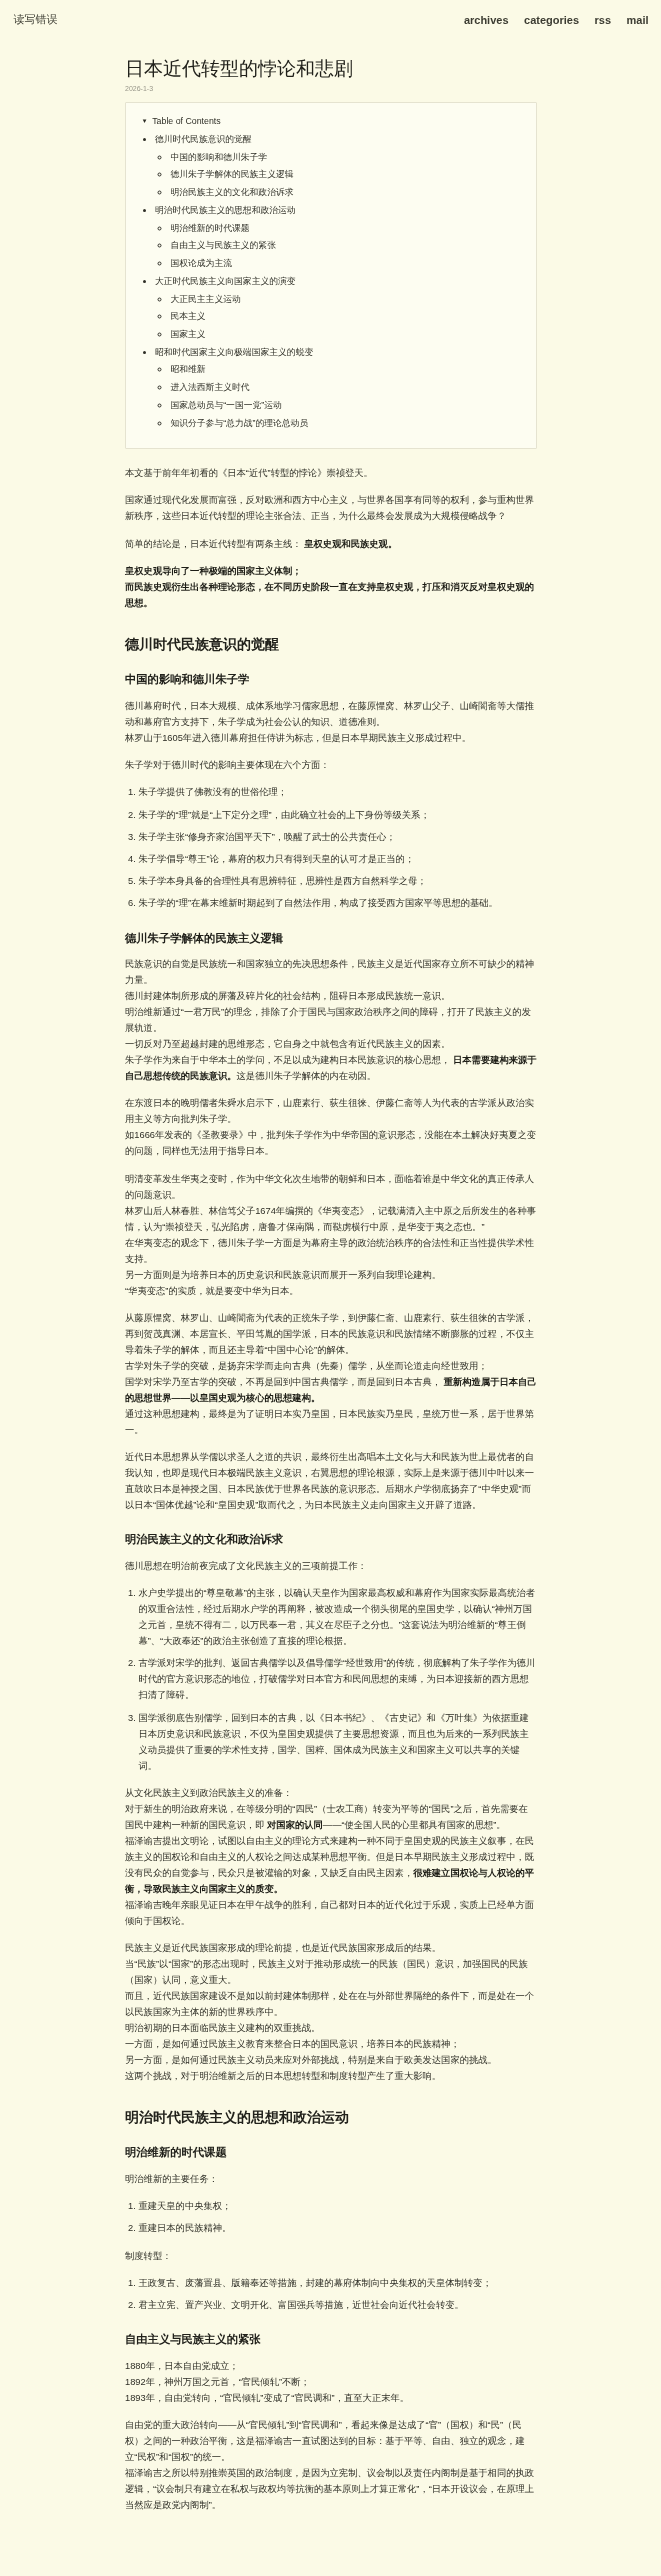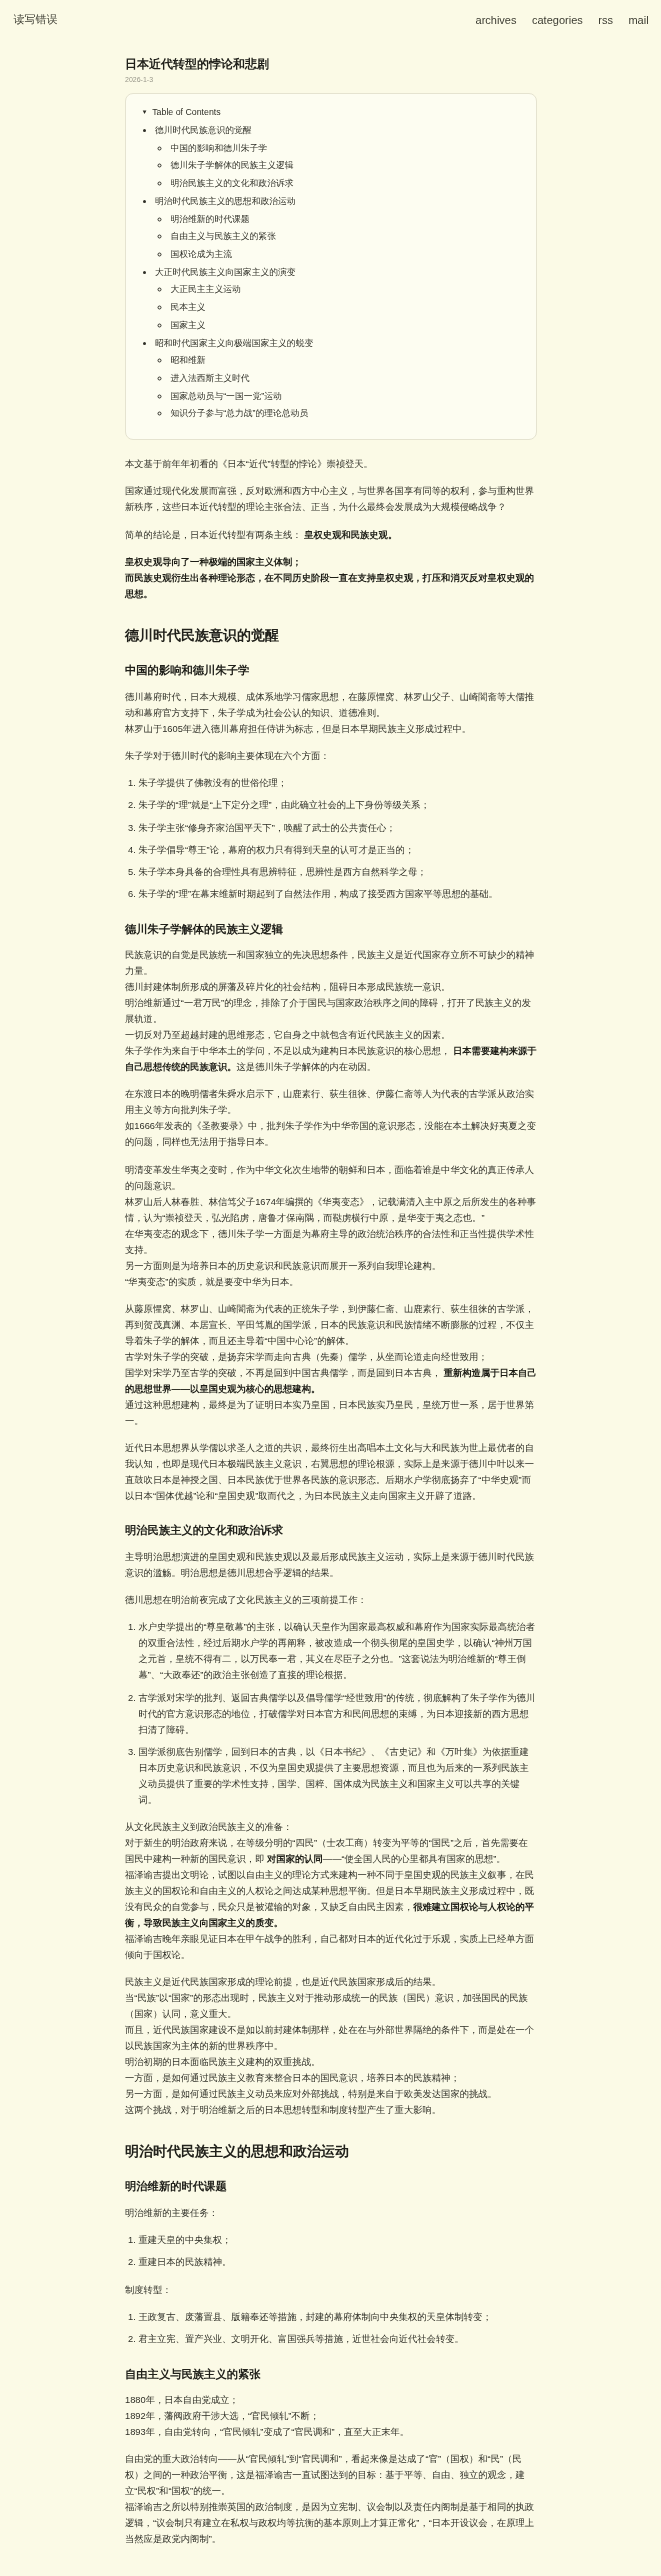--- a/index.html
+++ b/index.html
@@ -8,31 +8,31 @@
     font-family:"Liberation Sans","DejaVu Sans",sans-serif;
     color:#2e2e26;
   }
   .page{width:662px;height:3091px;overflow:hidden;background:#fbfae6;margin:0 auto;}
   
   .site-header{
     display:flex;justify-content:space-between;align-items:center;
     padding:12.4px 13.4px 0 13.4px;font-size:11px;color:#3c3c32;
   }
   .site-title{text-decoration:none;color:#3c3c32;cursor:pointer;}
-  .site-nav{display:flex;gap:15.5px;}
+  .site-nav{display:flex;gap:15.5px;font-weight:bold;}
   .site-nav a{text-decoration:none;color:#3c3c32;cursor:pointer;}
   
   main{width:412px;margin:0 auto;}
   h1[data-name="page-title"]{
-    font-size:12px;line-height:1.3;margin:30px 0 3.1px 0;color:#21211b;font-weight:700;
+    font-size:19px;line-height:1.3;margin:30px 0 3.1px 0;color:#21211b;font-weight:400;
   }
   .post-date{font-size:7px;color:#98978a;margin:0 0 10.3px 0;}
   
   .toc{
-    background:#fdfdf1;border:0.5px solid #e5e3d0;border-radius:8px;
+    background:#fdfdf1;border:0.5px solid #e5e3d0;border-radius:1px;
     padding:12.4px 15.5px 13.4px 15.5px;margin:0 0 17.5px 0;font-size:8.8px;
   }
   .toc-header{display:flex;align-items:center;gap:4.6px;color:#2e2e26;margin-bottom:7.2px;}
   .toc-header .tri{font-size:6.2px;cursor:pointer;}
   .toc ul{margin:0;padding-left:13.4px;}
   .toc > ul{list-style:disc;}
   .toc ul ul{list-style:circle;padding-left:15.5px;margin-top:4.1px;}
   .toc li{margin:4.1px 0;line-height:1.55;cursor:pointer;}
   
   .article-body{font-size:9.3px;line-height:1.72;color:#2e2e26;}
@@ -109,21 +109,20 @@
           <li data-name="list-item"><span data-name="text-run">朱子学本身具备的合理性具有思辨特征，思辨性是西方自然科学之母；</span></li>
           <li data-name="list-item"><span data-name="text-run">朱子学的“理”在幕末维新时期起到了自然法作用，构成了接受西方国家平等思想的基础。</span></li>
         </ol>
         <h3 data-name="section-heading">德川朱子学解体的民族主义逻辑</h3>
         <p data-name="article-paragraph"><span data-name="text-run">民族意识的自觉是民族统一和国家独立的先决思想条件，民族主义是近代国家存立所不可缺少的精神力量。</span><br><span data-name="text-run">德川封建体制所形成的屏藩及碎片化的社会结构，阻碍日本形成民族统一意识。</span><br><span data-name="text-run">明治维新通过“一君万民”的理念，排除了介于国民与国家政治秩序之间的障碍，打开了民族主义的发展轨道。</span><br><span data-name="text-run">一切反对乃至超越封建的思维形态，它自身之中就包含有近代民族主义的因素。</span><br><span data-name="text-run">朱子学作为来自于中华本土的学问，不足以成为建构日本民族意识的核心思想， </span><strong data-name="bold-text">日本需要建构来源于自己思想传统的民族意识。</strong><span data-name="text-run">这是德川朱子学解体的内在动因。</span></p>
         <p data-name="article-paragraph"><span data-name="text-run">在东渡日本的晚明儒者朱舜水启示下，山鹿素行、荻生徂徕、伊藤仁斋等人为代表的古学派从政治实用主义等方向批判朱子学。</span><br><span data-name="text-run">如1666年发表的《圣教要录》中，批判朱子学作为中华帝国的意识形态，没能在本土解决好夷夏之变的问题，同样也无法用于指导日本。</span></p>
         <p data-name="article-paragraph"><span data-name="text-run">明清变革发生华夷之变时，作为中华文化次生地带的朝鲜和日本，面临着谁是中华文化的真正传承人的问题意识。</span><br><span data-name="text-run">林罗山后人林春胜、林信笃父子1674年编撰的《华夷变态》，记载满清入主中原之后所发生的各种事情，认为“崇祯登天，弘光陷虏，唐鲁才保南隅，而鞑虏横行中原，是华变于夷之态也。”</span><br><span data-name="text-run">在华夷变态的观念下，德川朱子学一方面是为幕府主导的政治统治秩序的合法性和正当性提供学术性支持。</span><br><span data-name="text-run">另一方面则是为培养日本的历史意识和民族意识而展开一系列自我理论建构。</span><br><span data-name="text-run">“华夷变态”的实质，就是要变中华为日本。</span></p>
         <p data-name="article-paragraph"><span data-name="text-run">从藤原惺窝、林罗山、山崎闇斋为代表的正统朱子学，到伊藤仁斋、山鹿素行、荻生徂徕的古学派，再到贺茂真渊、本居宣长、平田笃胤的国学派，日本的民族意识和民族情绪不断膨胀的过程，不仅主导着朱子学的解体，而且还主导着“中国中心论”的解体。</span><br><span data-name="text-run">古学对朱子学的突破，是扬弃宋学而走向古典（先秦）儒学，从坐而论道走向经世致用；</span><br><span data-name="text-run">国学对宋学乃至古学的突破，不再是回到中国古典儒学，而是回到日本古典， </span><strong data-name="bold-text">重新构造属于日本自己的思想世界——以皇国史观为核心的思想建构。</strong><br><span data-name="text-run">通过这种思想建构，最终是为了证明日本实乃皇国，日本民族实乃皇民，皇统万世一系，居于世界第一。</span></p>
         <p data-name="article-paragraph"><span data-name="text-run">近代日本思想界从学儒以求圣人之道的共识，最终衍生出高唱本土文化与大和民族为世上最优者的自我认知，也即是现代日本极端民族主义意识，右翼思想的理论根源，实际上是来源于德川中叶以来一直鼓吹日本是神授之国、日本民族优于世界各民族的意识形态。后期水户学彻底扬弃了“中华史观”而以日本“国体优越”论和“皇国史观”取而代之，为日本民族主义走向国家主义开辟了道路。</span></p>
         <h3 data-name="section-heading">明治民族主义的文化和政治诉求</h3>
-        <p data-name="article-paragraph"><span data-name="text-run">主导明治思想演进的皇国史观和民族史观以及最后形成民族主义运动，实际上是来源于德川时代民族意识的滥觞。明治思想是德川思想合乎逻辑的结果。</span></p>
         <p data-name="article-paragraph"><span data-name="text-run">德川思想在明治前夜完成了文化民族主义的三项前提工作：</span></p>
         <ol data-name="article-list">
           <li data-name="list-item"><span data-name="text-run">水户史学提出的“尊皇敬幕”的主张，以确认天皇作为国家最高权威和幕府作为国家实际最高统治者的双重合法性，经过后期水户学的再阐释，被改造成一个彻头彻尾的皇国史学，以确认“神州万国之元首，皇统不得有二，以万民奉一君，其义在尽臣子之分也。”这套说法为明治维新的“尊王倒幕”、“大政奉还”的政治主张创造了直接的理论根据。</span></li>
           <li data-name="list-item"><span data-name="text-run">古学派对宋学的批判、返回古典儒学以及倡导儒学“经世致用”的传统，彻底解构了朱子学作为德川时代的官方意识形态的地位，打破儒学对日本官方和民间思想的束缚，为日本迎接新的西方思想扫清了障碍。</span></li>
           <li data-name="list-item"><span data-name="text-run">国学派彻底告别儒学，回到日本的古典，以《日本书纪》、《古史记》和《万叶集》为依据重建日本历史意识和民族意识，不仅为皇国史观提供了主要思想资源，而且也为后来的一系列民族主义动员提供了重要的学术性支持，国学、国粹、国体成为民族主义和国家主义可以共享的关键词。</span></li>
         </ol>
         <p data-name="article-paragraph"><span data-name="text-run">从文化民族主义到政治民族主义的准备：</span><br><span data-name="text-run">对于新生的明治政府来说，在等级分明的“四民”（士农工商）转变为平等的“国民”之后，首先需要在国民中建构一种新的国民意识，即 </span><strong data-name="bold-text">对国家的认同</strong><span data-name="text-run">——“使全国人民的心里都具有国家的思想”。</span><br><span data-name="text-run">福泽谕吉提出文明论，试图以自由主义的理论方式来建构一种不同于皇国史观的民族主义叙事，在民族主义的国权论和自由主义的人权论之间达成某种思想平衡。但是日本早期民族主义形成过程中，既没有民众的自觉参与，民众只是被灌输的对象，又缺乏自由民主因素，</span><strong data-name="bold-text">很难建立国权论与人权论的平衡，导致民族主义向国家主义的质变。</strong><br><span data-name="text-run">福泽谕吉晚年亲眼见证日本在甲午战争的胜利，自己都对日本的近代化过于乐观，实质上已经单方面倾向于国权论。</span></p>
         <p data-name="article-paragraph"><span data-name="text-run">民族主义是近代民族国家形成的理论前提，也是近代民族国家形成后的结果。</span><br><span data-name="text-run">当“民族”以“国家”的形态出现时，民族主义对于推动形成统一的民族（国民）意识，加强国民的民族（国家）认同，意义重大。</span><br><span data-name="text-run">而且，近代民族国家建设不是如以前封建体制那样，处在在与外部世界隔绝的条件下，而是处在一个以民族国家为主体的新的世界秩序中。</span><br><span data-name="text-run">明治初期的日本面临民族主义建构的双重挑战。</span><br><span data-name="text-run">一方面，是如何通过民族主义教育来整合日本的国民意识，培养日本的民族精神；</span><br><span data-name="text-run">另一方面，是如何通过民族主义动员来应对外部挑战，特别是来自于欧美发达国家的挑战。</span><br><span data-name="text-run">这两个挑战，对于明治维新之后的日本思想转型和制度转型产生了重大影响。</span></p>
         <h2 data-name="section-heading">明治时代民族主义的思想和政治运动</h2>
         <h3 data-name="section-heading">明治维新的时代课题</h3>
@@ -131,19 +130,19 @@
         <ol data-name="article-list">
           <li data-name="list-item"><span data-name="text-run">重建天皇的中央集权；</span></li>
           <li data-name="list-item"><span data-name="text-run">重建日本的民族精神。</span></li>
         </ol>
         <p data-name="article-paragraph"><span data-name="text-run">制度转型：</span></p>
         <ol data-name="article-list">
           <li data-name="list-item"><span data-name="text-run">王政复古、废藩置县、版籍奉还等措施，封建的幕府体制向中央集权的天皇体制转变；</span></li>
           <li data-name="list-item"><span data-name="text-run">君主立宪、置产兴业、文明开化、富国强兵等措施，近世社会向近代社会转变。</span></li>
         </ol>
         <h3 data-name="section-heading">自由主义与民族主义的紧张</h3>
-        <p data-name="article-paragraph"><span data-name="text-run">1880年，日本自由党成立；</span><br><span data-name="text-run">1892年，藩阀政府干涉大选，“官民倾轧”不断；</span><br><span data-name="text-run">1893年，自由党转向，“官民倾轧”变成了“官民调和”，直至大正末年。</span></p>
+        <p data-name="article-paragraph"><span data-name="text-run">1880年，日本自由党成立；</span><br><span data-name="text-run">1892年，神州万国之元首，“官民倾轧”不断；</span><br><span data-name="text-run">1893年，自由党转向，“官民倾轧”变成了“官民调和”，直至大正末年。</span></p>
         <p data-name="article-paragraph"><span data-name="text-run">自由党的重大政治转向——从“官民倾轧”到“官民调和”，看起来像是达成了“官”（国权）和“民”（民权）之间的一种政治平衡，这是福泽谕吉一直试图达到的目标：基于平等、自由、独立的观念，建立“民权”和“国权”的统一。</span><br><span data-name="text-run">福泽谕吉之所以特别推崇英国的政治制度，是因为立宪制、议会制以及责任内阁制是基于相同的执政逻辑，“议会制只有建立在私权与政权均等抗衡的基本原则上才算正常化”，“日本开设议会，在原理上当然应是政党内阁制”。</span><br><br></p>
       </div>
   </main>
 
 </div>
 
 
 </body></html>

